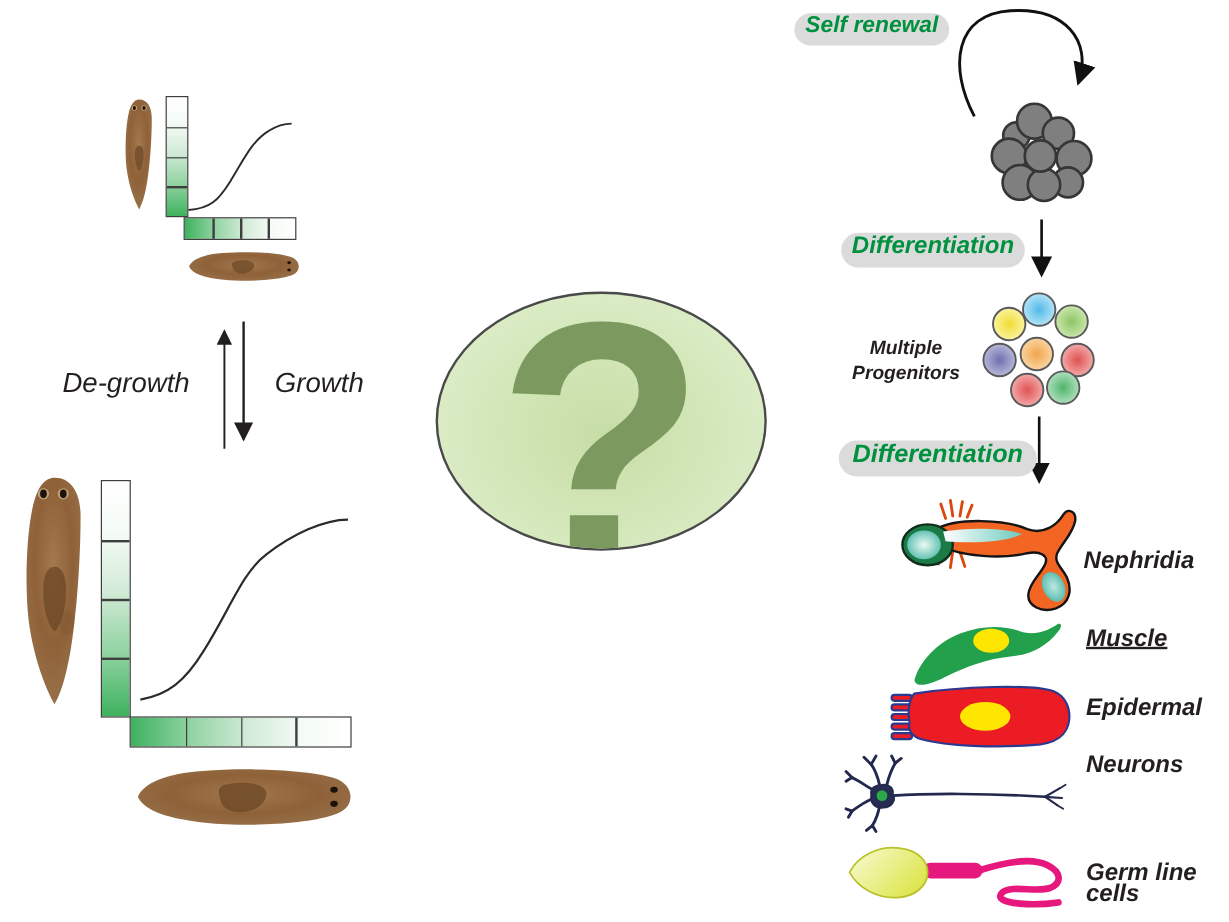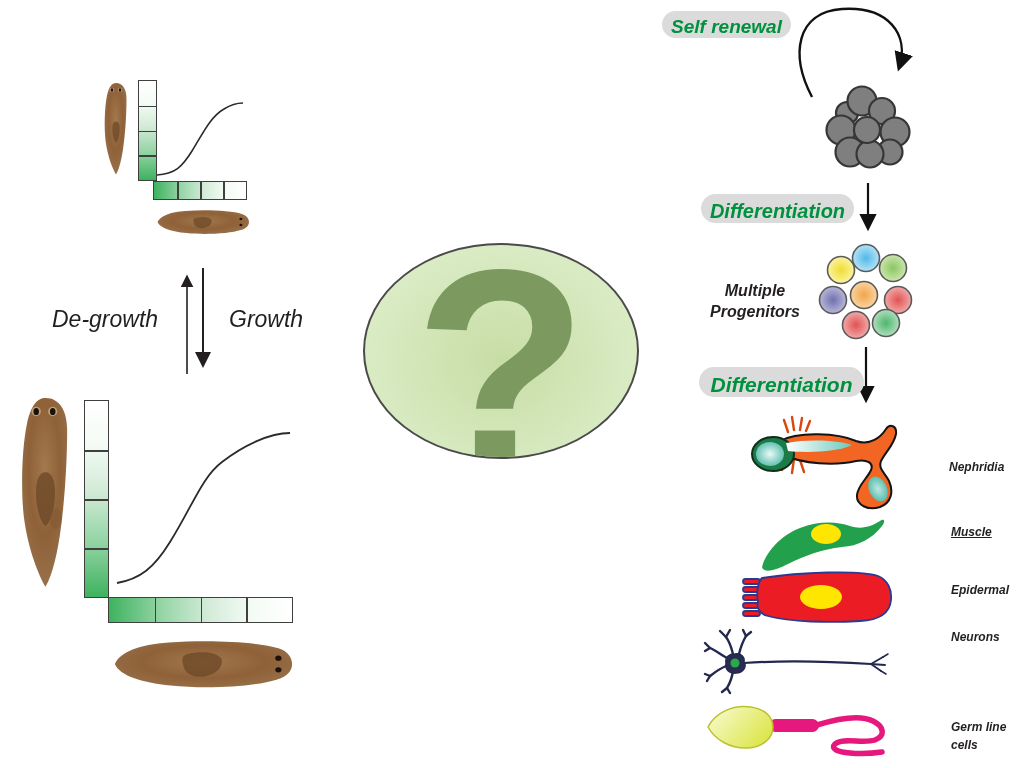--- a/index.html
+++ b/index.html
@@ -17,24 +17,24 @@
   
   .bubble{position:absolute;left:363px;top:243px;width:272px;height:212px;border-radius:50%;
           border:2px solid #4a4a4a;overflow:hidden;
           background:radial-gradient(ellipse at 50% 55%, #c7dda6 0%, #d3e6b8 45%, #dcedc8 78%, #e1efd0 100%);}
   .qmark{position:absolute;left:0;right:0;top:-18px;text-align:center;font-size:285px;line-height:1;
          font-weight:bold;color:#7c995f;z-index:1;user-select:none;}
   .bubble-text{position:absolute;left:0;right:0;top:56px;text-align:center;z-index:2;color:#1a1a1a;}
   .bubble-line{font-size:26px;line-height:34px;}
   .bubble-line.bold-it{font-weight:bold;font-style:italic;}
   
-  .pill{position:absolute;background:#dbdbdb;border-radius:15px;display:flex;align-items:flex-end;
+  .pill{position:absolute;background:#dbdbdb;border-radius:15px;display:flex;align-items:flex-start;
         justify-content:center;font-weight:bold;font-style:italic;color:#00913f;}
   
-  .cell-label{position:absolute;font-size:12px;font-weight:bold;font-style:italic;color:#231f20;line-height:18px;margin-left:46px;}
+  .cell-label{position:absolute;font-size:20px;font-weight:bold;font-style:italic;color:#231f20;line-height:18px;}
   .prog-label{position:absolute;left:693px;top:280px;width:124px;text-align:center;font-size:16px;
               font-weight:bold;font-style:italic;color:#231f20;line-height:21px;}
 </style>
 </head>
 <body>
 
 <div id="canvas">
 
   <svg class="abs" style="left:101px;top:77px" width="30" height="104" viewBox="0 0 60 190">
     <defs>

